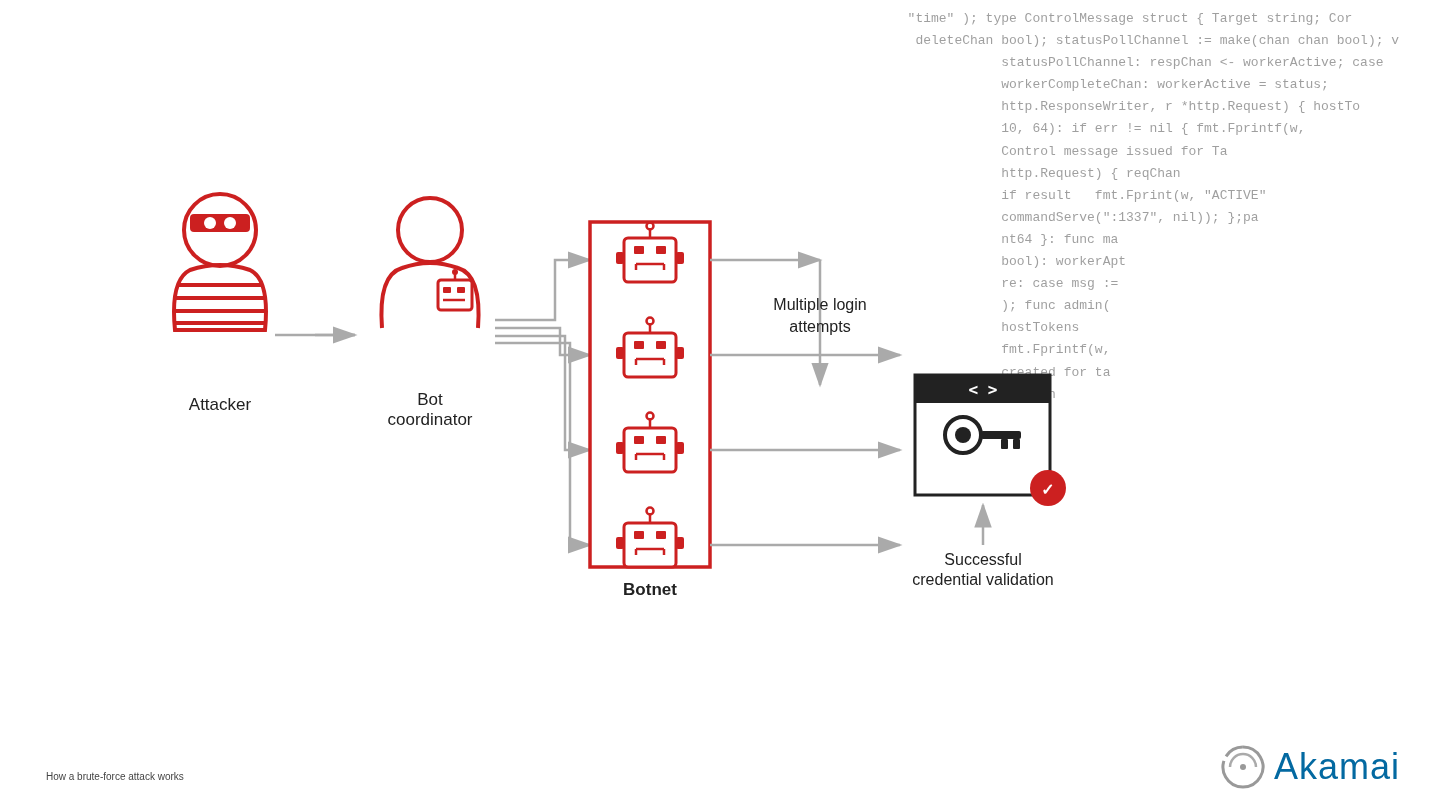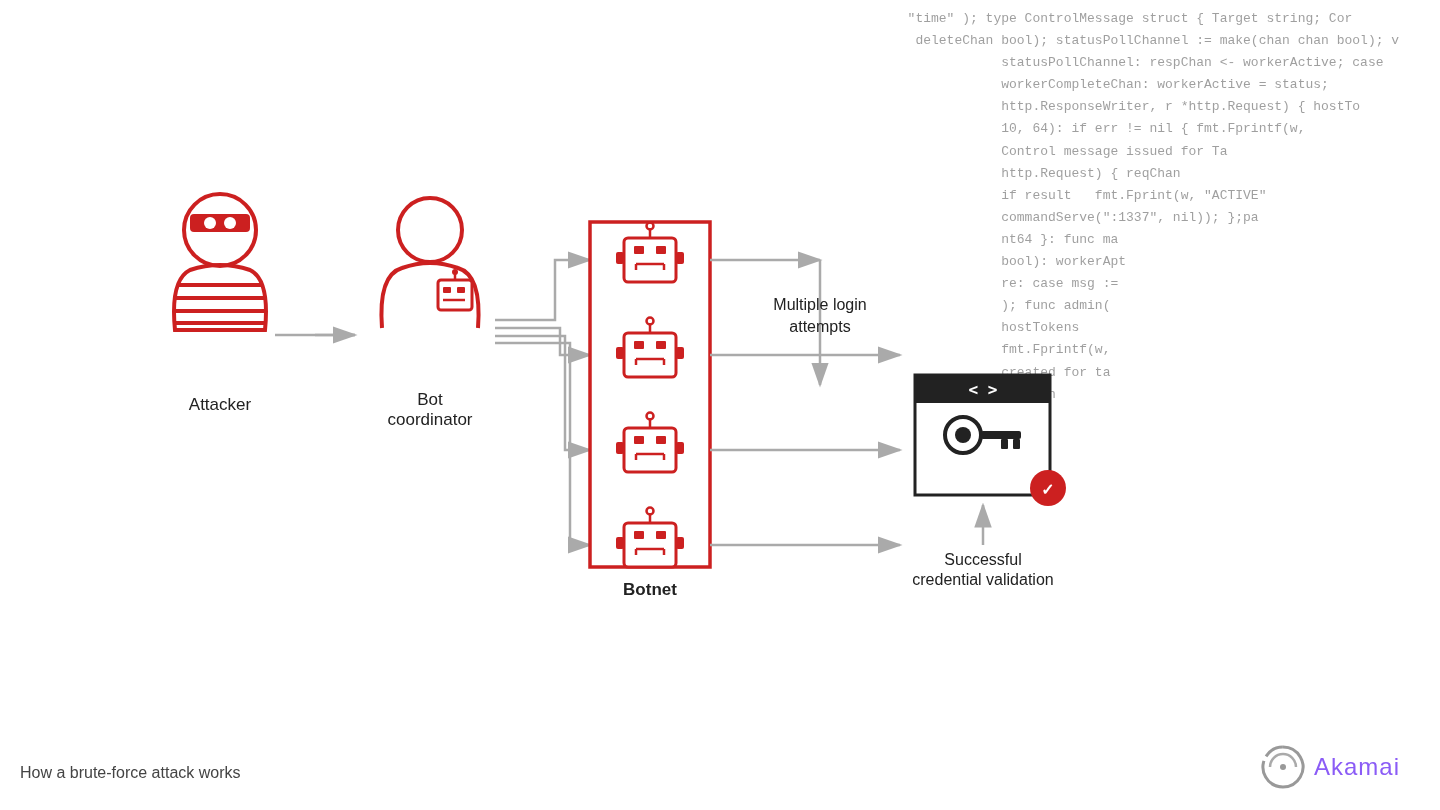--- a/index.html
+++ b/index.html
@@ -37,38 +37,38 @@
       height: 560px;
       display: flex;
       align-items: center;
       justify-content: center;
     }
 
     
     .bottom-caption {
       position: absolute;
       bottom: 28px;
-      left: 20px;
-      font-size: 16px;
+      left: 46px;
+      font-size: 10px;
       color: #444;
     }
 
     
     .akamai-logo {
       position: absolute;
       bottom: 18px;
       right: 40px;
       display: flex;
       align-items: center;
       gap: 6px;
     }
 
     .akamai-text {
-      font-size: 24px;
-      color: #8b5cf6;
+      font-size: 36px;
+      color: #0369a1;
       font-weight: 300;
       letter-spacing: 1px;
     }
 
   </style>
 </head>
 <body>
 
 <div class="code-bg">  "time" ); type ControlMessage struct { Target string; Cor
    deleteChan bool); statusPollChannel := make(chan chan bool); v

